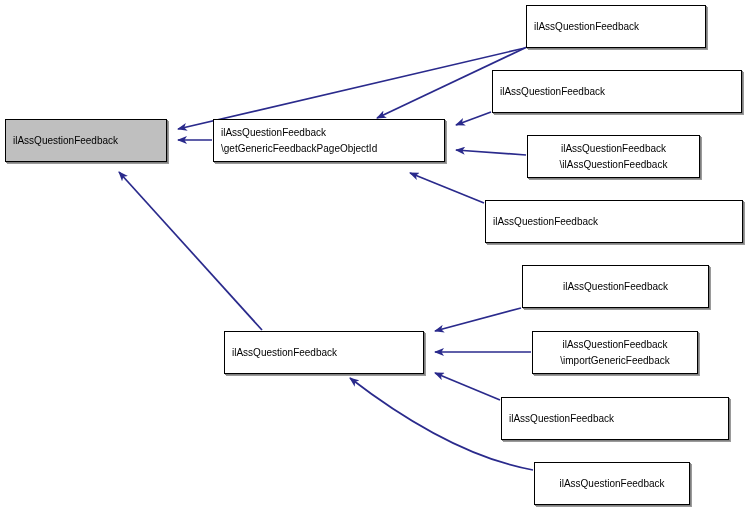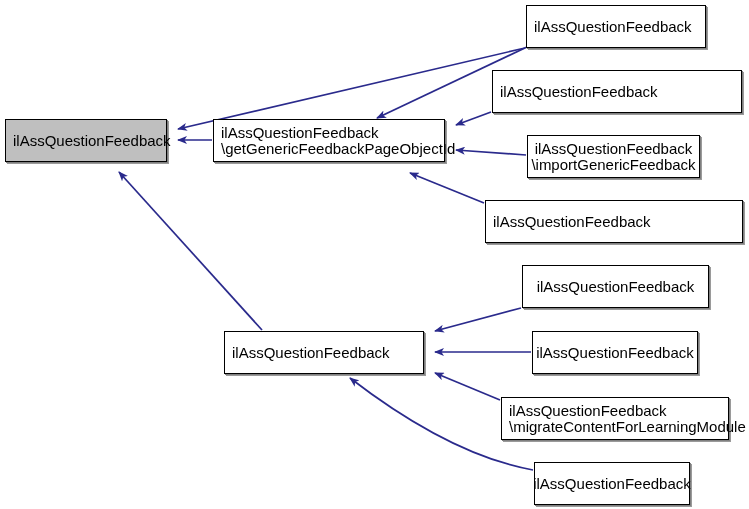--- a/index.html
+++ b/index.html
@@ -13,21 +13,21 @@
   .node{
     position:absolute;
     box-sizing:border-box;
     background:#ffffff;
     border:1px solid #000000;
     box-shadow:1px 1px 0 #808080, 2px 2px 0 #9a9a9a;
     display:flex;
     flex-direction:column;
     justify-content:center;
     padding:2px 7px;
-    font-size:15px;
+    font-size:10px;
     line-height:15.5px;
     color:#000000;
     white-space:nowrap;
   }
   .node.highlight{
     background:#bfbfbf;
     border:1px solid #000000;
   }
   .node .l1,.node .l2{display:block;}
   .node.center-text{align-items:center;text-align:center;}
@@ -81,41 +81,41 @@
   <div class="node" style="left:526px;top:5px;width:180px;height:43px;">
     <span class="l1">ilAssQuestionFeedback</span>
   </div>
 
   <div class="node" style="left:492px;top:70px;width:250px;height:43px;">
     <span class="l1">ilAssQuestionFeedback</span>
   </div>
 
   <div class="node center-text" style="left:527px;top:135px;width:173px;height:43px;">
     <span class="l1">ilAssQuestionFeedback</span>
-    <span class="l2">\importGenericFeedback</span>
+    <span class="l2">\ilAssQuestionFeedback</span>
   </div>
 
   <div class="node" style="left:485px;top:200px;width:258px;height:43px;">
     <span class="l1">ilAssQuestionFeedback</span>
   </div>
 
   <div class="node" style="left:224px;top:331px;width:200px;height:43px;">
     <span class="l1">ilAssQuestionFeedback</span>
   </div>
 
   <div class="node center-text" style="left:522px;top:265px;width:187px;height:43px;">
     <span class="l1">ilAssQuestionFeedback</span>
   </div>
 
   <div class="node center-text" style="left:532px;top:331px;width:166px;height:43px;">
     <span class="l1">ilAssQuestionFeedback</span>
+    <span class="l2">\importGenericFeedback</span>
   </div>
 
   <div class="node" style="left:501px;top:397px;width:228px;height:43px;">
     <span class="l1">ilAssQuestionFeedback</span>
-    <span class="l2">\migrateContentForLearningModule</span>
   </div>
 
   <div class="node center-text" style="left:534px;top:462px;width:156px;height:43px;">
     <span class="l1">ilAssQuestionFeedback</span>
   </div>
 
 </div>
 
 </body></html>

